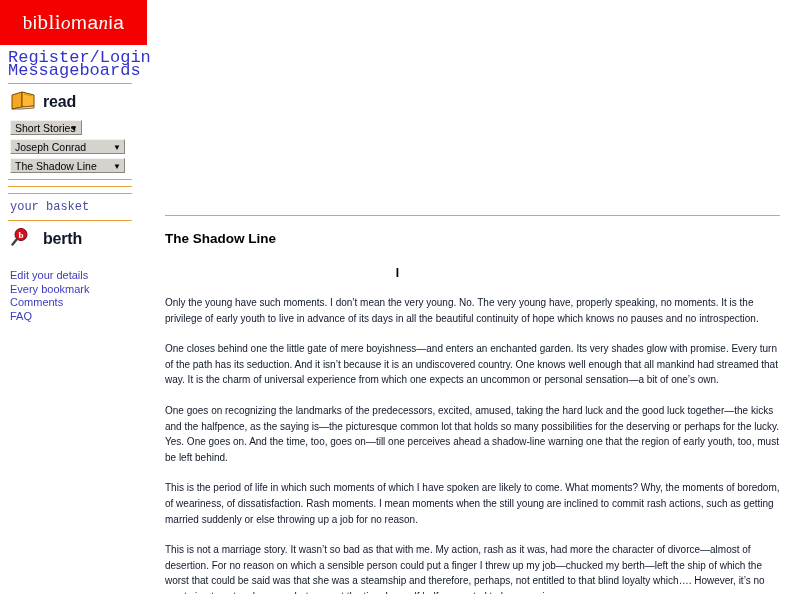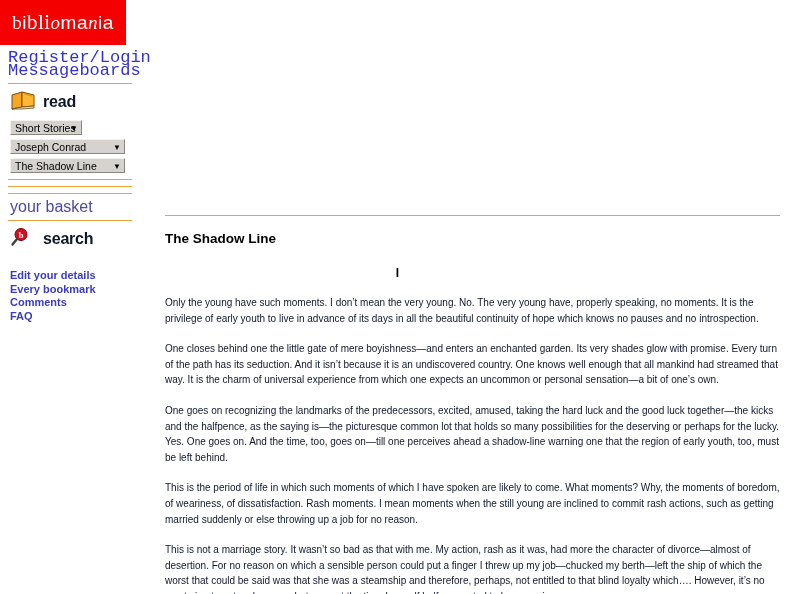--- a/index.html
+++ b/index.html
@@ -16,21 +16,21 @@
     color: #000000;
   }
 
   
   .header {
     display: flex;
     height: 45px;
     width: 800px;
   }
   .logo-block {
-    width: 126px;
+    width: 147px;
     height: 45px;
     background: #f50000;
     display: flex;
     align-items: center;
     justify-content: center;
     flex: none;
   }
   .logo-text {
     color: #ffffff;
     font-size: 19px;
@@ -137,26 +137,27 @@
     top: 0;
     font-size: 8px;
     line-height: 15px;
   }
   .sel-w1 { width: 72px; }
   .sel-w2 { width: 115px; }
   .sel-w3 { width: 115px; }
   .basket-link {
     display: block;
     color: #4a4a9e;
-    font-size: 16px;
+    font-size: 12px;
     line-height: 14px;
     text-decoration: none;
     margin: 2px 0 0 2px;
-  }
-  .bottom-links { margin-top: 18px; font-weight: bold; }
+    font-family: Liberation Mono, monospace;
+  }
+  .bottom-links { margin-top: 18px; }
   .bottom-links a {
     display: block;
     color: #3b3bbb;
     font-size: 11px;
     line-height: 13.5px;
     text-decoration: none;
     margin-left: 2px;
   }
 
   
@@ -236,21 +237,21 @@
     <hr class="rule">
 
     <div class="section-head">
       <span class="icon">
         <svg width="26" height="20" viewBox="0 0 26 20">
           <circle cx="11" cy="7.5" r="6" fill="#d40f20" stroke="#7a0009" stroke-width="1"></circle>
           <text x="11" y="11" font-family="Liberation Serif, serif" font-size="9" font-weight="bold" fill="#ffffff" text-anchor="middle">b</text>
           <line x1="6.8" y1="12.2" x2="2.5" y2="17.5" stroke="#404040" stroke-width="2.4" stroke-linecap="round"></line>
         </svg>
       </span>
-      <span class="section-title">search</span>
+      <span class="section-title">berth</span>
     </div>
 
     <div class="bottom-links">
       <a href="#">Edit your details</a>
       <a href="#">Every bookmark</a>
       <a href="#">Comments</a>
       <a href="#">FAQ</a>
     </div>
 
   </div>

